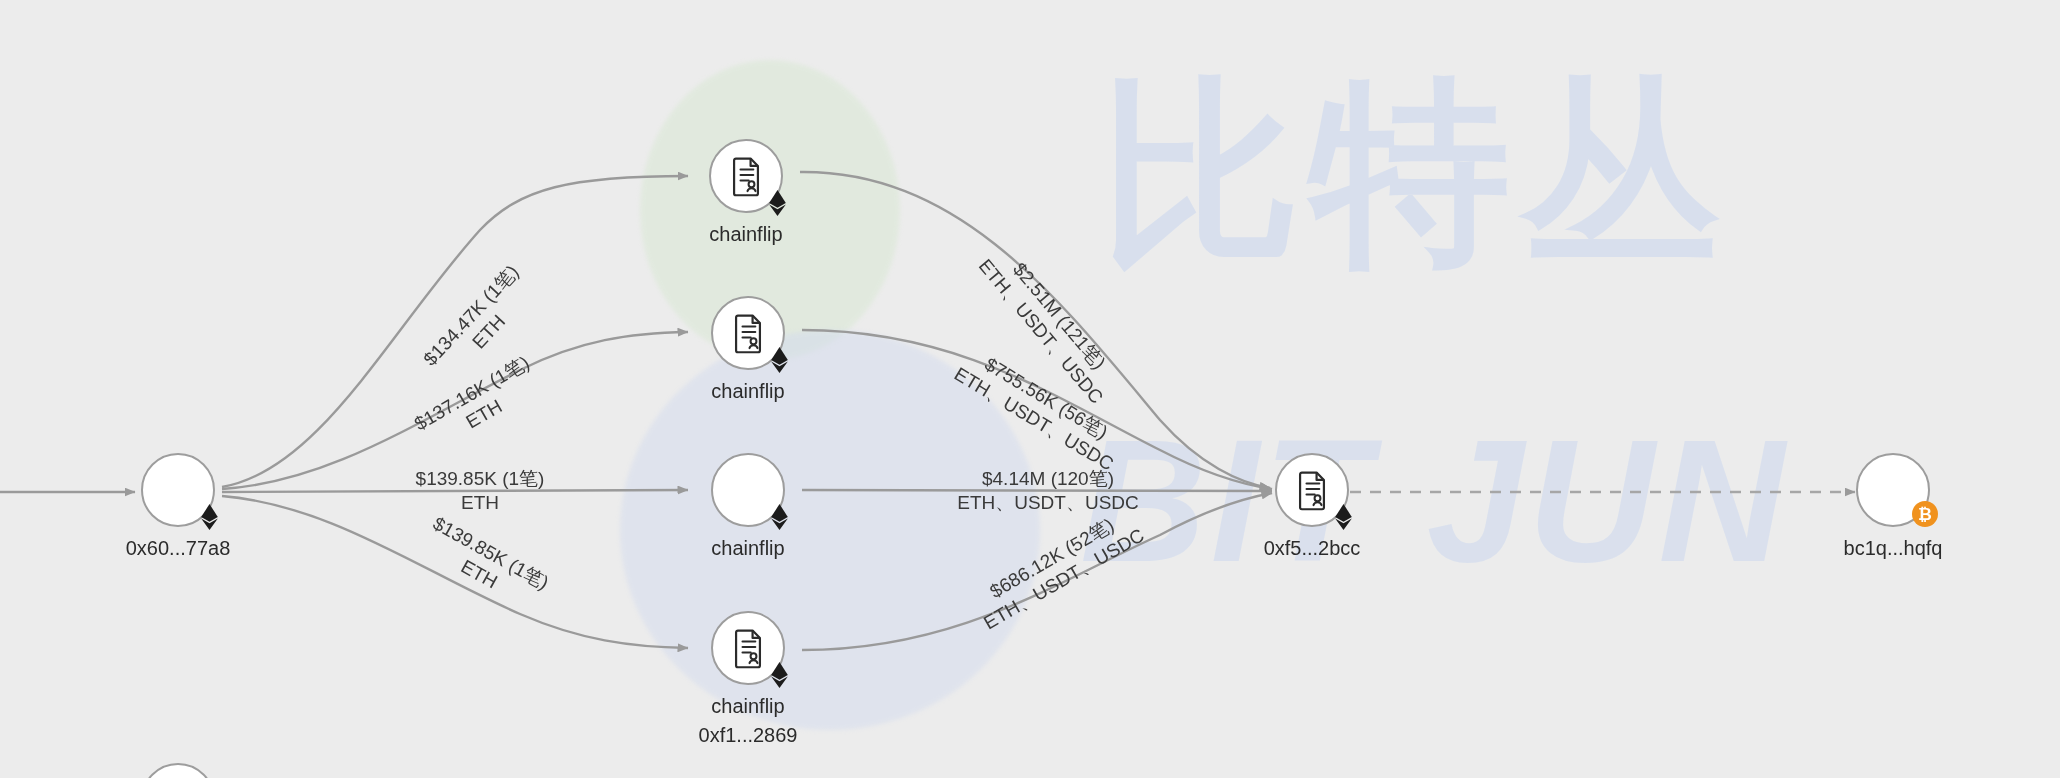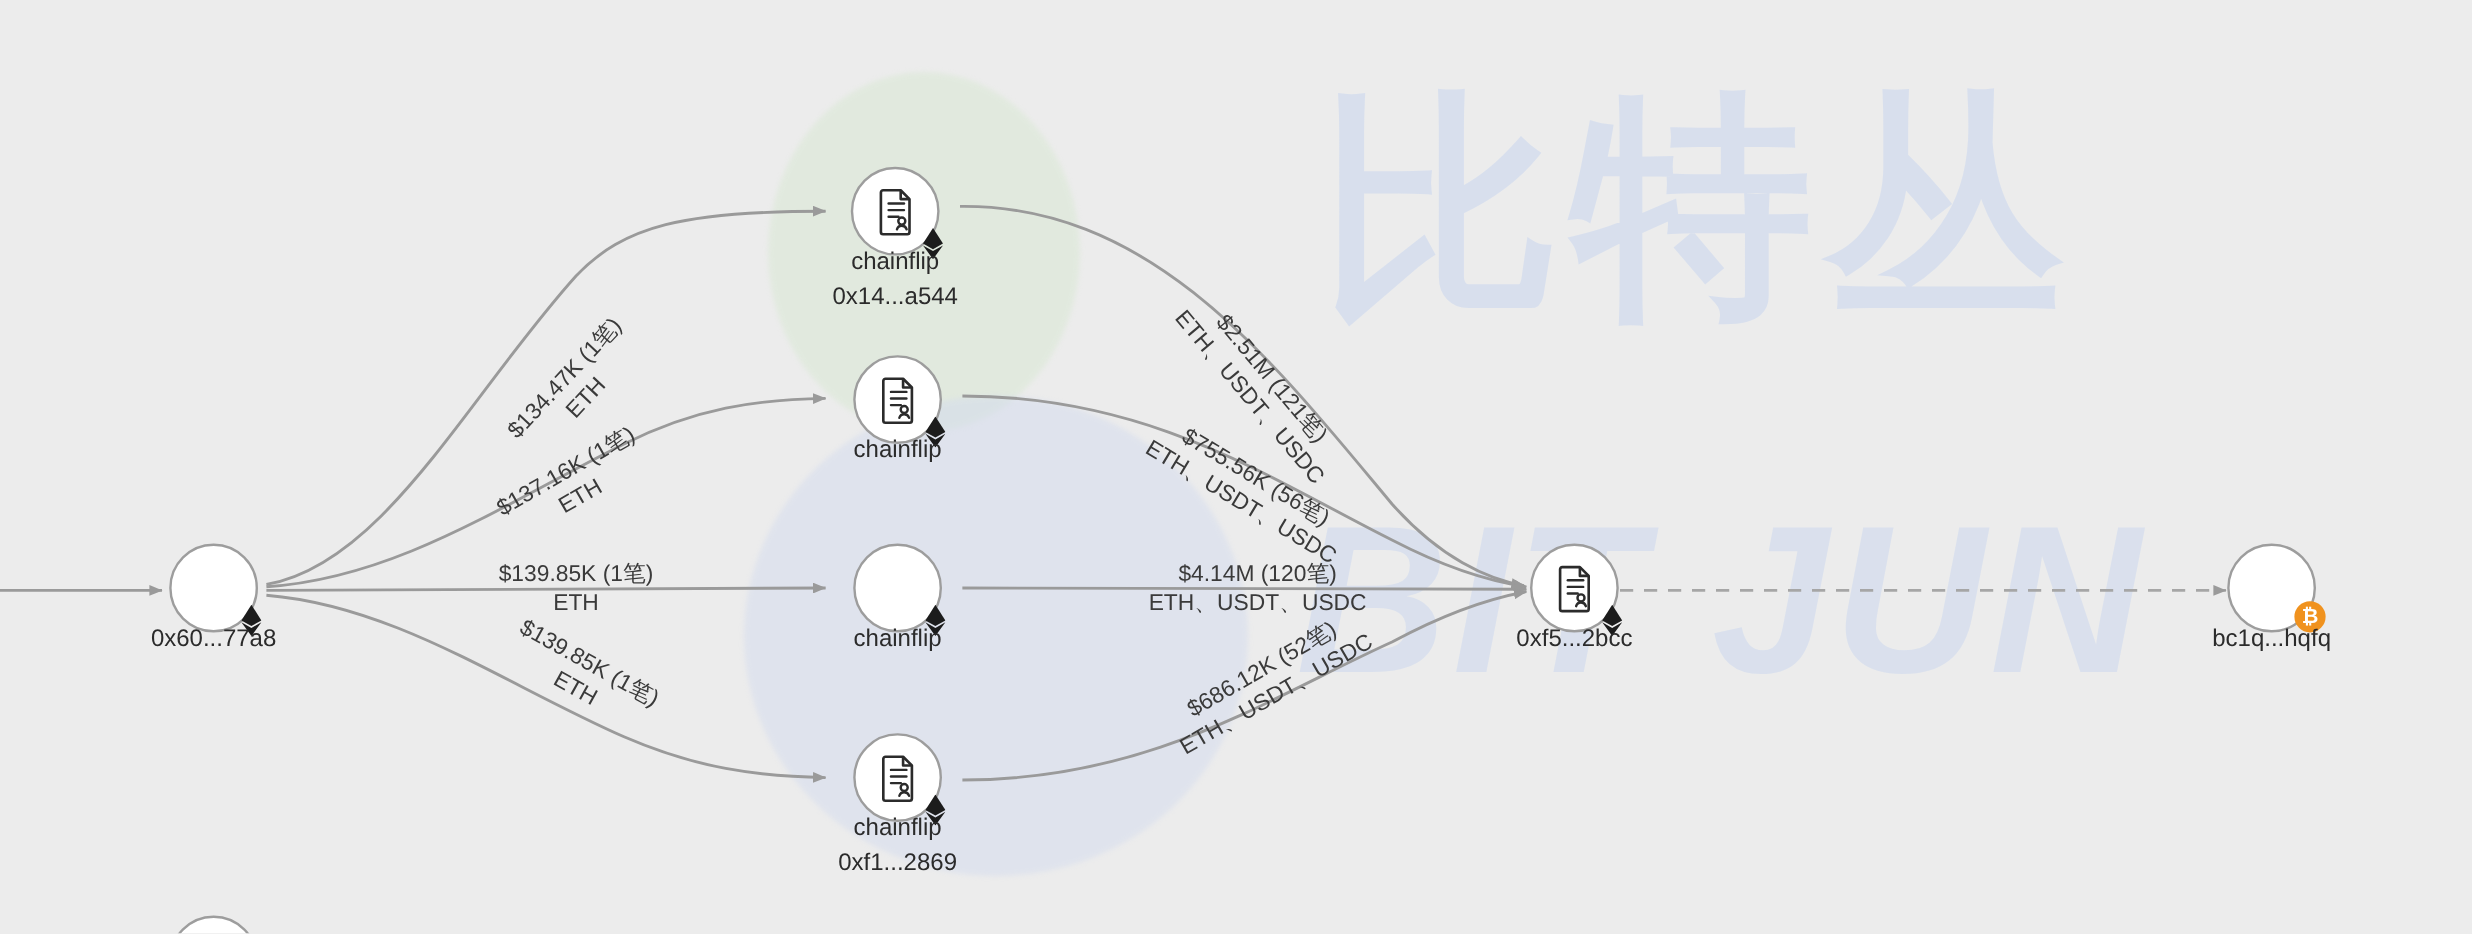--- a/index.html
+++ b/index.html
@@ -98,21 +98,21 @@
     background: #ffffff;
     border: 2.5px solid #9d9d9d;
     box-sizing: border-box;
     display: flex;
     align-items: center;
     justify-content: center;
   }
   .node-circle.plain { }
   .node-label {
     position: absolute;
-    top: 28px;
+    top: 44px;
     left: -130px;
     width: 260px;
     text-align: center;
     color: #2b2b2b;
     font-size: 20px;
     line-height: 1.45;
     white-space: nowrap;
     pointer-events: none;
   }
   .node-name { display: block; }
@@ -256,21 +256,20 @@
       </svg>
       <span class="badge badge-eth">
         <svg viewBox="0 0 32 50">
             <path d="M16 0 L32 25 L16 34 L0 25 Z" fill="#1c1c1c"></path>
             <path d="M16 37 L32 28 L16 50 L0 28 Z" fill="#1c1c1c"></path>
           </svg>
       </span>
     </div>
     <div class="node-label">
       <span class="node-name">chainflip</span>
-      <span class="node-addr">0x14...a544</span>
     </div>
   </div>
 
   <div class="node" style="left:748px;top:333px;">
     <div class="node-circle">
       <svg class="contract-icon" viewBox="0 0 48 48">
         <path d="M13 5 h16 l8 8 v30 a2 2 0 0 1 -2 2 h-22 a2 2 0 0 1 -2 -2 v-36 a2 2 0 0 1 2 -2 z" fill="#fff" stroke="#2b2b2b" stroke-width="2.4" stroke-linejoin="round"></path>
         <path d="M29 5 v8 h8" fill="none" stroke="#2b2b2b" stroke-width="2.4" stroke-linejoin="round"></path>
         <line x1="18" y1="17" x2="32" y2="17" stroke="#2b2b2b" stroke-width="2.2" stroke-linecap="round"></line>
         <line x1="18" y1="23" x2="32" y2="23" stroke="#2b2b2b" stroke-width="2.2" stroke-linecap="round"></line>

